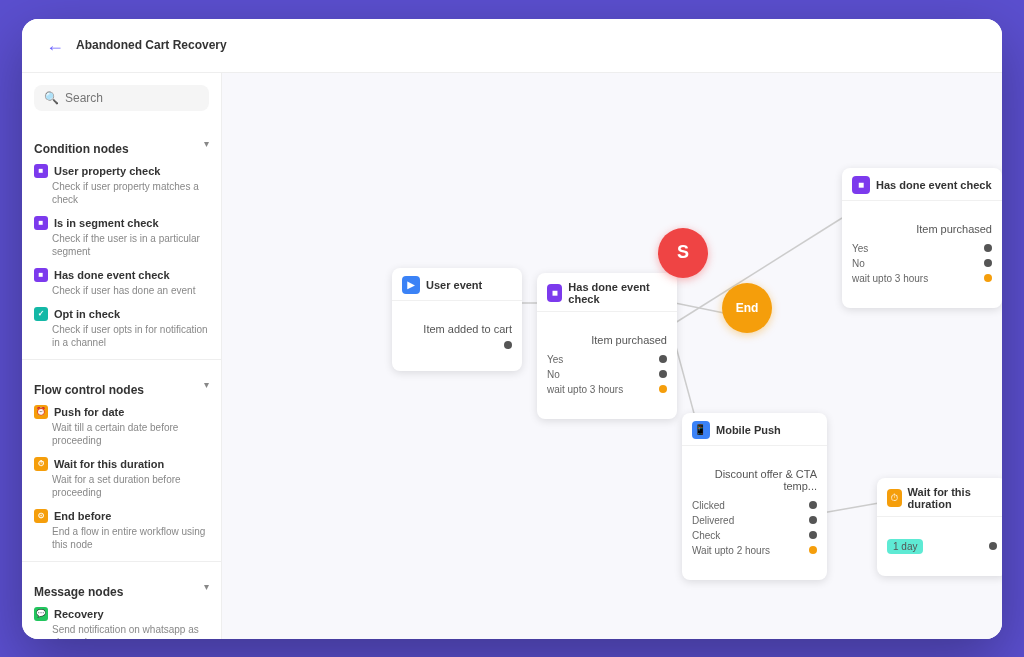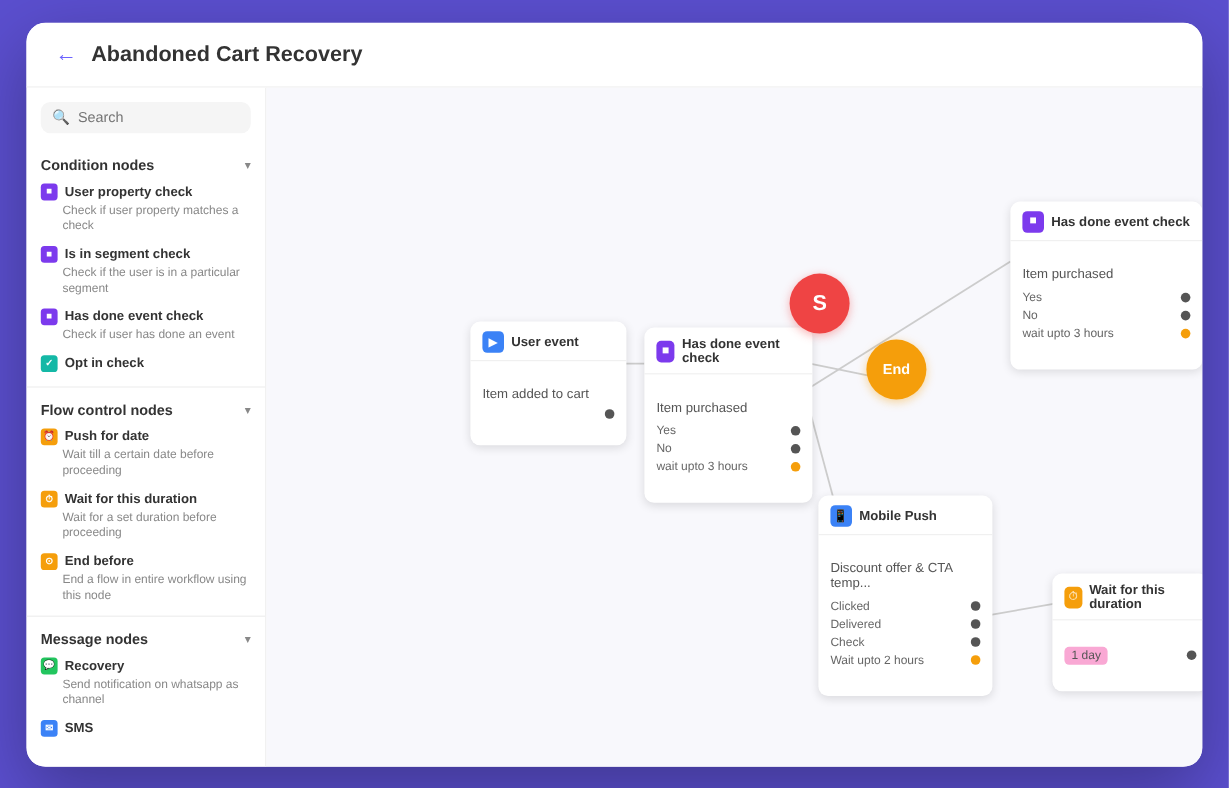--- a/index.html
+++ b/index.html
@@ -28,21 +28,21 @@
       border-bottom: 1px solid #eee;
       background: #fff;
     }
     .header-back {
       color: #6c63ff;
       font-size: 18px;
       margin-right: 12px;
       cursor: pointer;
     }
     .header-title {
-      font-size: 18px;
+      font-size: 12px;
       font-weight: 600;
       color: #333;
     }
     .main-layout {
       display: flex;
       flex: 1;
       overflow: hidden;
     }
     .sidebar {
       width: 200px;
@@ -77,20 +77,21 @@
       display: flex;
       align-items: center;
       justify-content: space-between;
       padding: 8px 12px 4px;
       cursor: pointer;
     }
     .section-title {
       font-size: 12px;
       font-weight: 600;
       color: #333;
+      margin-top: 11px;
     }
     .chevron-icon {
       color: #888;
       font-size: 10px;
     }
     .node-item {
       padding: 4px 12px 6px;
       cursor: pointer;
     }
     .node-item-name {
@@ -155,20 +156,21 @@
       font-size: 10px;
       color: white;
     }
     .flow-node-title {
       font-size: 11px;
       font-weight: 600;
       color: #333;
     }
     .flow-node-body {
       padding: 22px 10px;
+      text-align: right;
     }
     .flow-node-value {
       font-size: 11px;
       color: #555;
       font-weight: 500;
       margin-bottom: 6px;
     }
     .flow-node-row {
       display: flex;
       align-items: center;
@@ -208,21 +210,21 @@
       background: #ef4444;
       display: flex;
       align-items: center;
       justify-content: center;
       font-size: 18px;
       font-weight: 700;
       color: white;
       box-shadow: 0 2px 8px rgba(239,68,68,0.4);
     }
     .flow-input-value {
-      background: #f9a8d4;
+      background: #5eead4;
       border-radius: 4px;
       padding: 2px 6px;
       font-size: 10px;
       color: #555;
     }
     svg.connections {
       position: absolute;
       top: 0; left: 0;
       width: 100%;
       height: 100%;
@@ -276,20 +278,21 @@
           <span class="node-icon icon-purple">■</span>
           <span>Has done event check</span>
         </div>
         <div class="node-item-desc">Check if user has done an event</div>
       </div>
       <div class="node-item">
         <div class="node-item-name">
           <span class="node-icon icon-teal">✓</span>
           <span>Opt in check</span>
         </div>
+        <div class="node-item-desc">Check if user opts in for notification in a channel</div>
       </div>
 
       <div class="section-divider"></div>
 
       <div class="section-header">
         <span class="section-title">Flow control nodes</span>
         <span class="chevron-icon">▾</span>
       </div>
       <div class="node-item">
         <div class="node-item-name">

